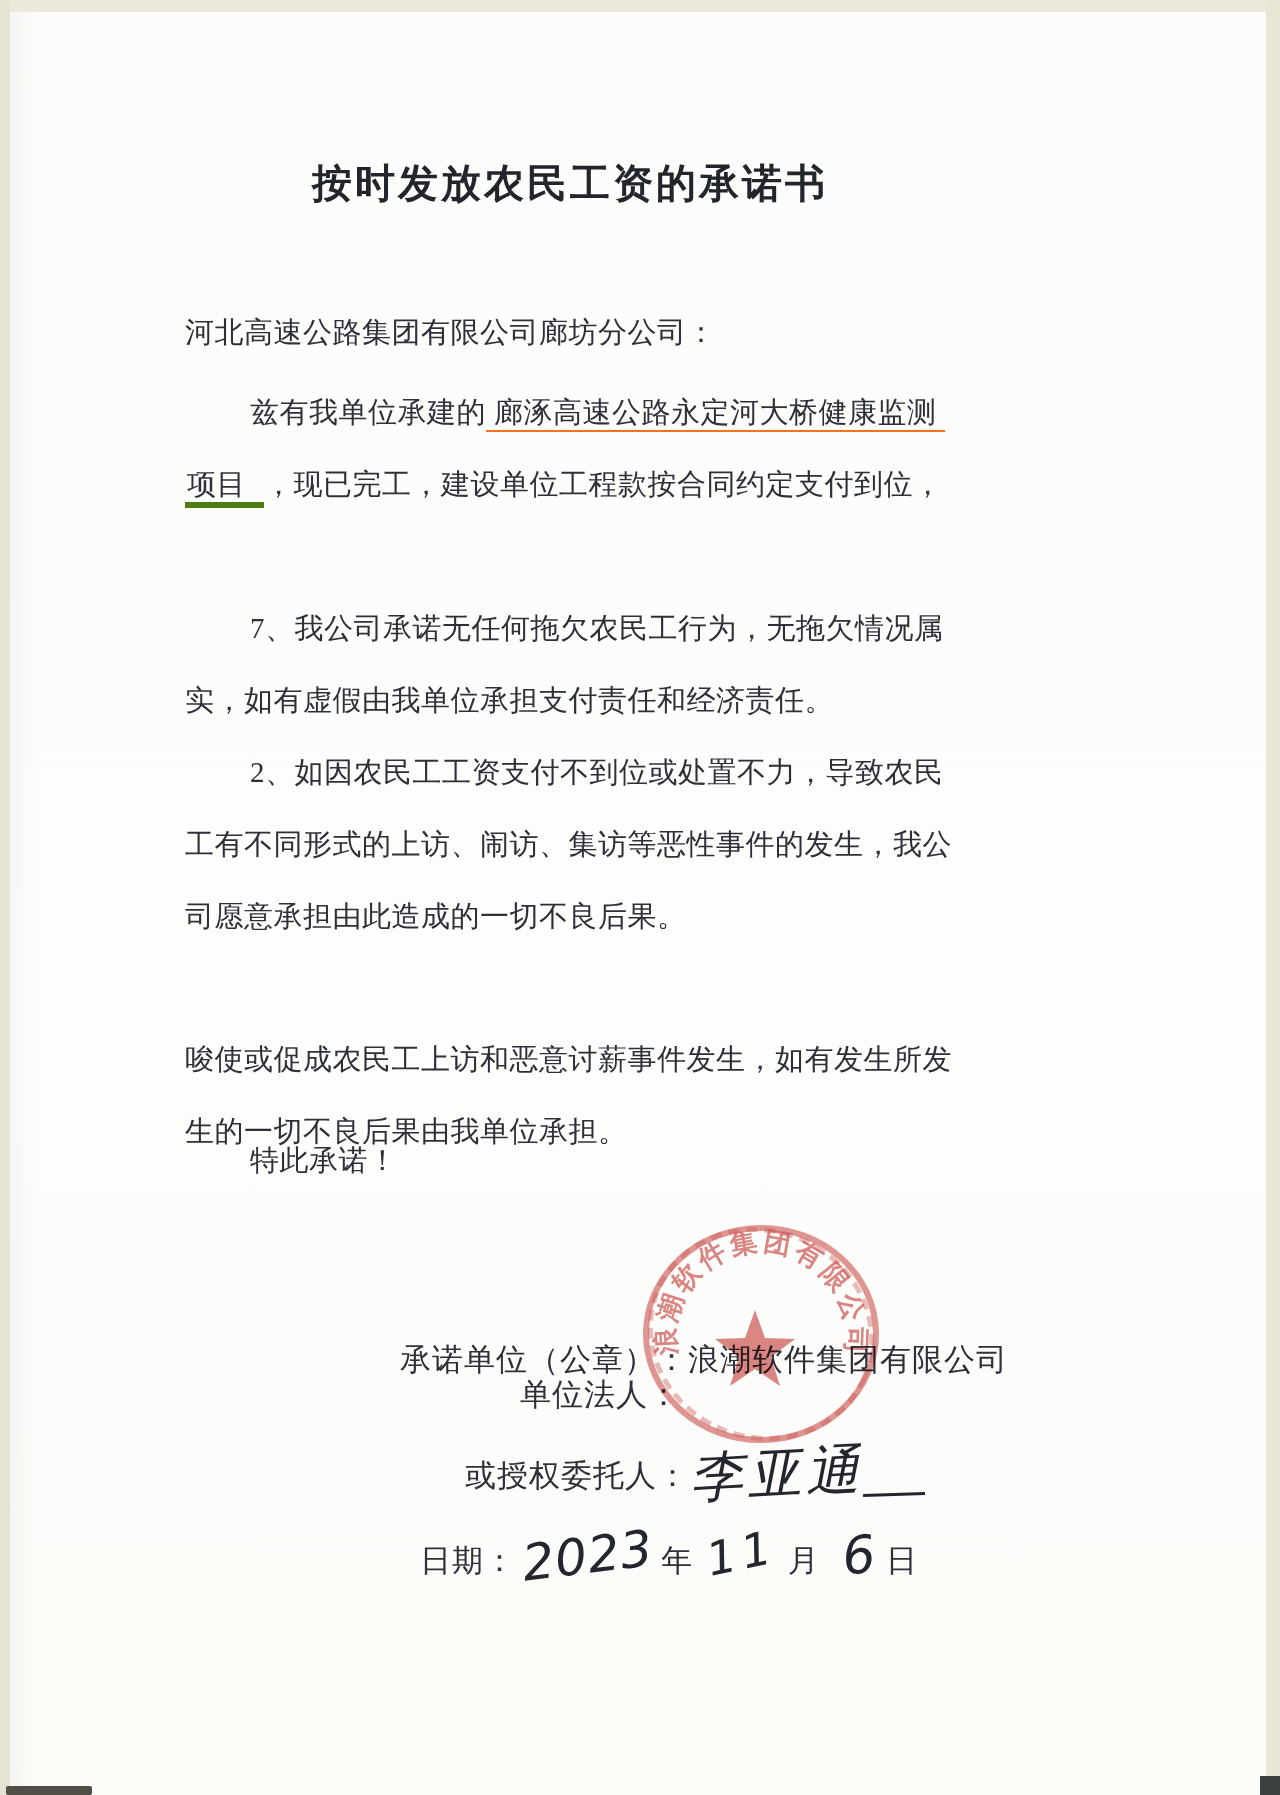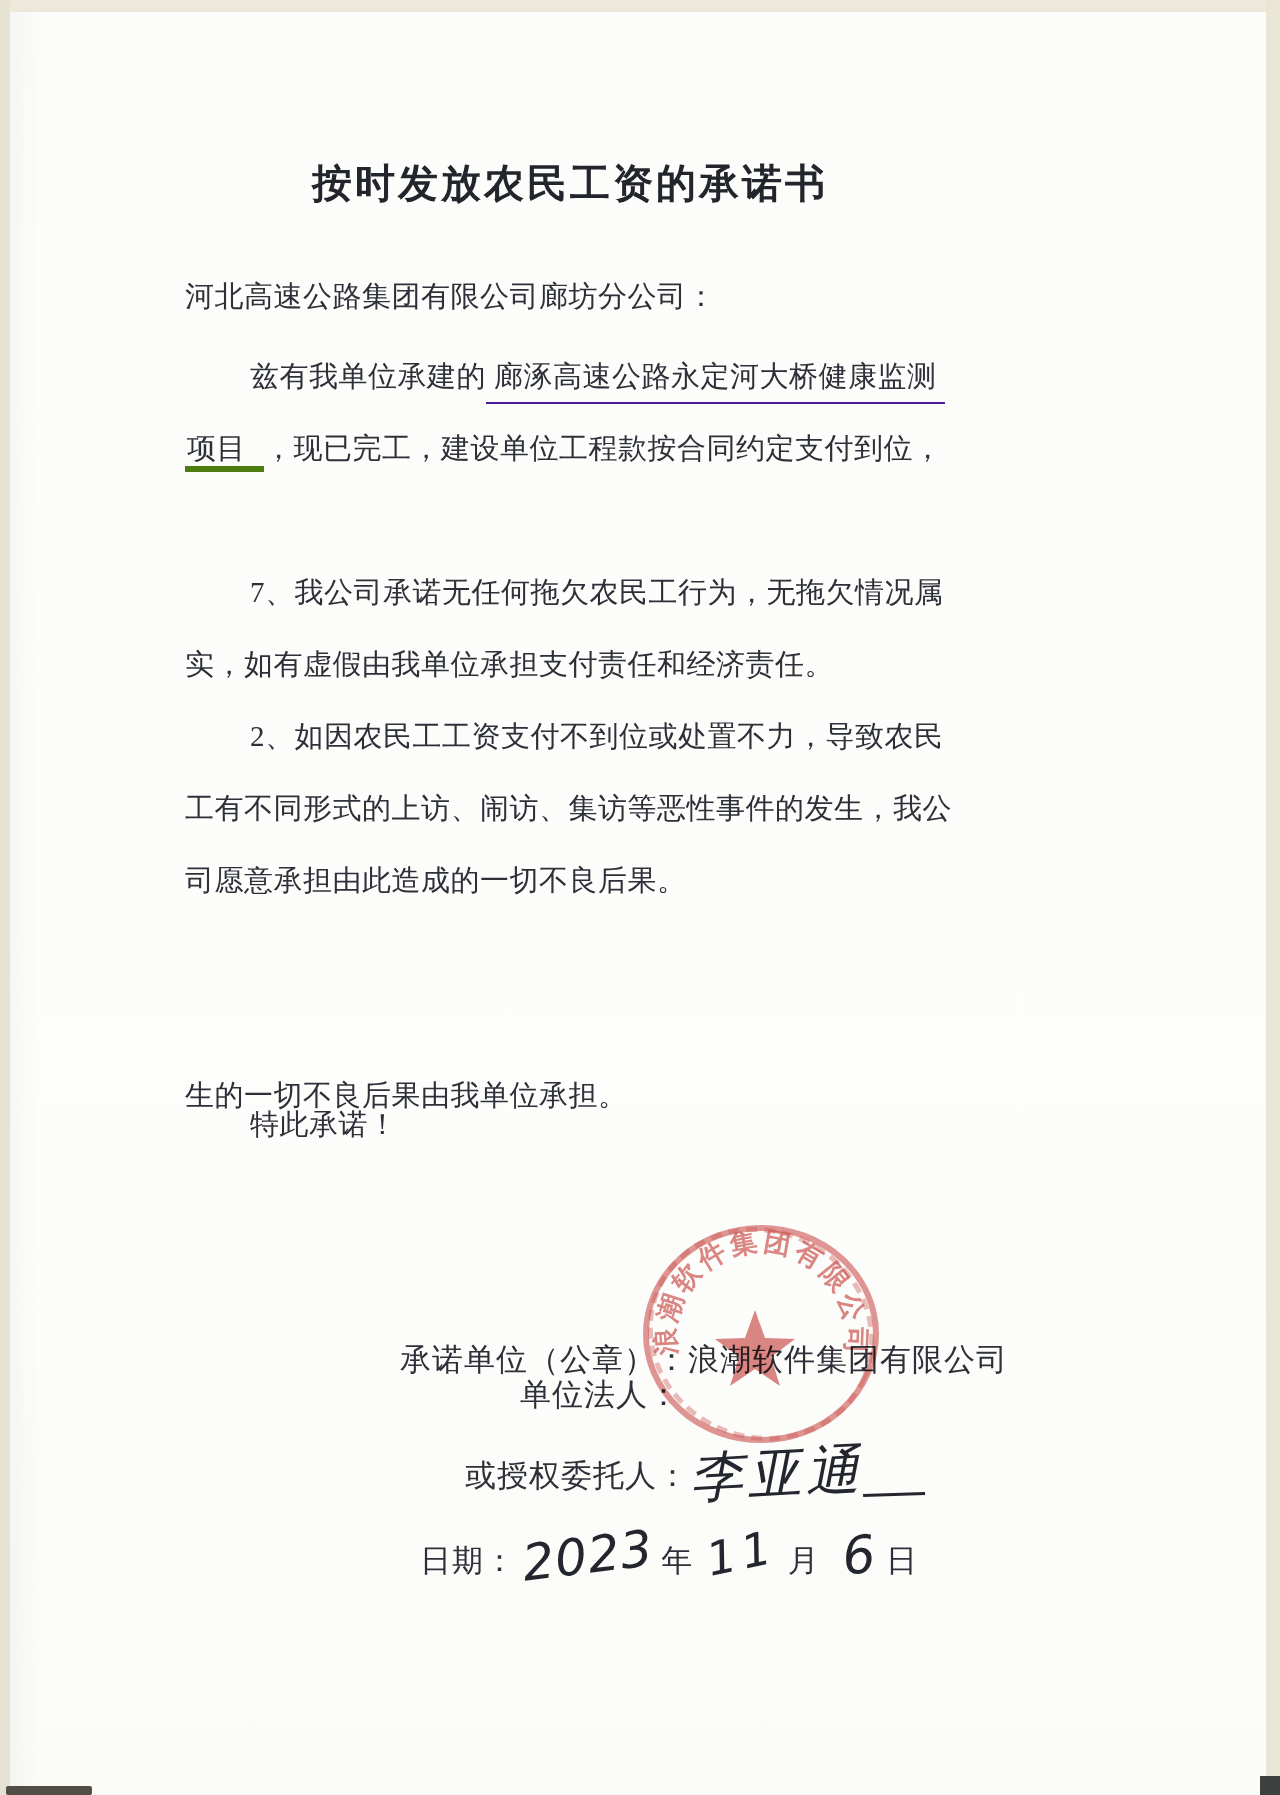--- a/index.html
+++ b/index.html
@@ -19,24 +19,24 @@
   .mark-bl     { position:absolute; left:6px; top:1786px; width:86px; height:9px; background:#514e48; border-radius:2px; }
   .mark-br     { position:absolute; left:1260px; top:1776px; width:20px; height:19px; background:#3c403e; }
 
   .doc-title {
     position:absolute; left:185px; top:156px; width:770px;
     text-align:center; font-size:40px; font-weight:700; letter-spacing:3px;
     color:#23252c; white-space:nowrap;
   }
   .line {
     position:absolute; font-size:29px; letter-spacing:0.5px; line-height:1.15;
-    color:#2d3038; white-space:nowrap;
+    color:#2d3038; white-space:nowrap;margin-top:36px;
   }
   .u {
-    border-bottom:2px solid #4c1d95; padding:0 8px 10px 8px;
+    border-bottom:2px solid #f97316; padding:0 8px 2px 8px;
   }
   .u2 { border-bottom:6px solid #4d7c0f; padding:0 18px 2px 2px; }
 
   .sig-line { position:absolute; font-size:31px; letter-spacing:1px; color:#2d3038; white-space:nowrap; }
 
   .hand {
     display:inline-block;
     font-family:"DejaVu Sans","Liberation Sans",sans-serif;
     font-style:italic; color:#23262e; line-height:0.9;
   }
@@ -74,20 +74,21 @@
     <span class="u2">项目</span><span>，现已完工，建设单位工程款按合同约定支付到位，</span>
   </div>
 
   <div class="line" style="left:250px; top:576px;">7、我公司承诺无任何拖欠农民工行为，无拖欠情况属</div>
   <div class="line" style="left:185px; top:648px;">实，如有虚假由我单位承担支付责任和经济责任。</div>
 
   <div class="line" style="left:250px; top:720px;">2、如因农民工工资支付不到位或处置不力，导致农民</div>
   <div class="line" style="left:185px; top:792px;">工有不同形式的上访、闹访、集访等恶性事件的发生，我公</div>
   <div class="line" style="left:185px; top:864px;text-align:right;">司愿意承担由此造成的一切不良后果。</div>
 
+  <div class="line" style="left:185px; top:1007px;">唆使或促成农民工上访和恶意讨薪事件发生，如有发生所发</div>
   <div class="line" style="left:185px; top:1079px;">生的一切不良后果由我单位承担。</div>
 
   <div class="line" style="left:250px; top:1108px;">特此承诺！</div>
 
   <div class="sig-line" style="left:400px; top:1310px;margin-top:29px;">
     <span>承诺单位（公章）：</span><span>浪潮软件集团有限公司</span>
   </div>
 
   <div class="sig-line" style="left:520px; top:1374px;">单位法人：</div>
 

